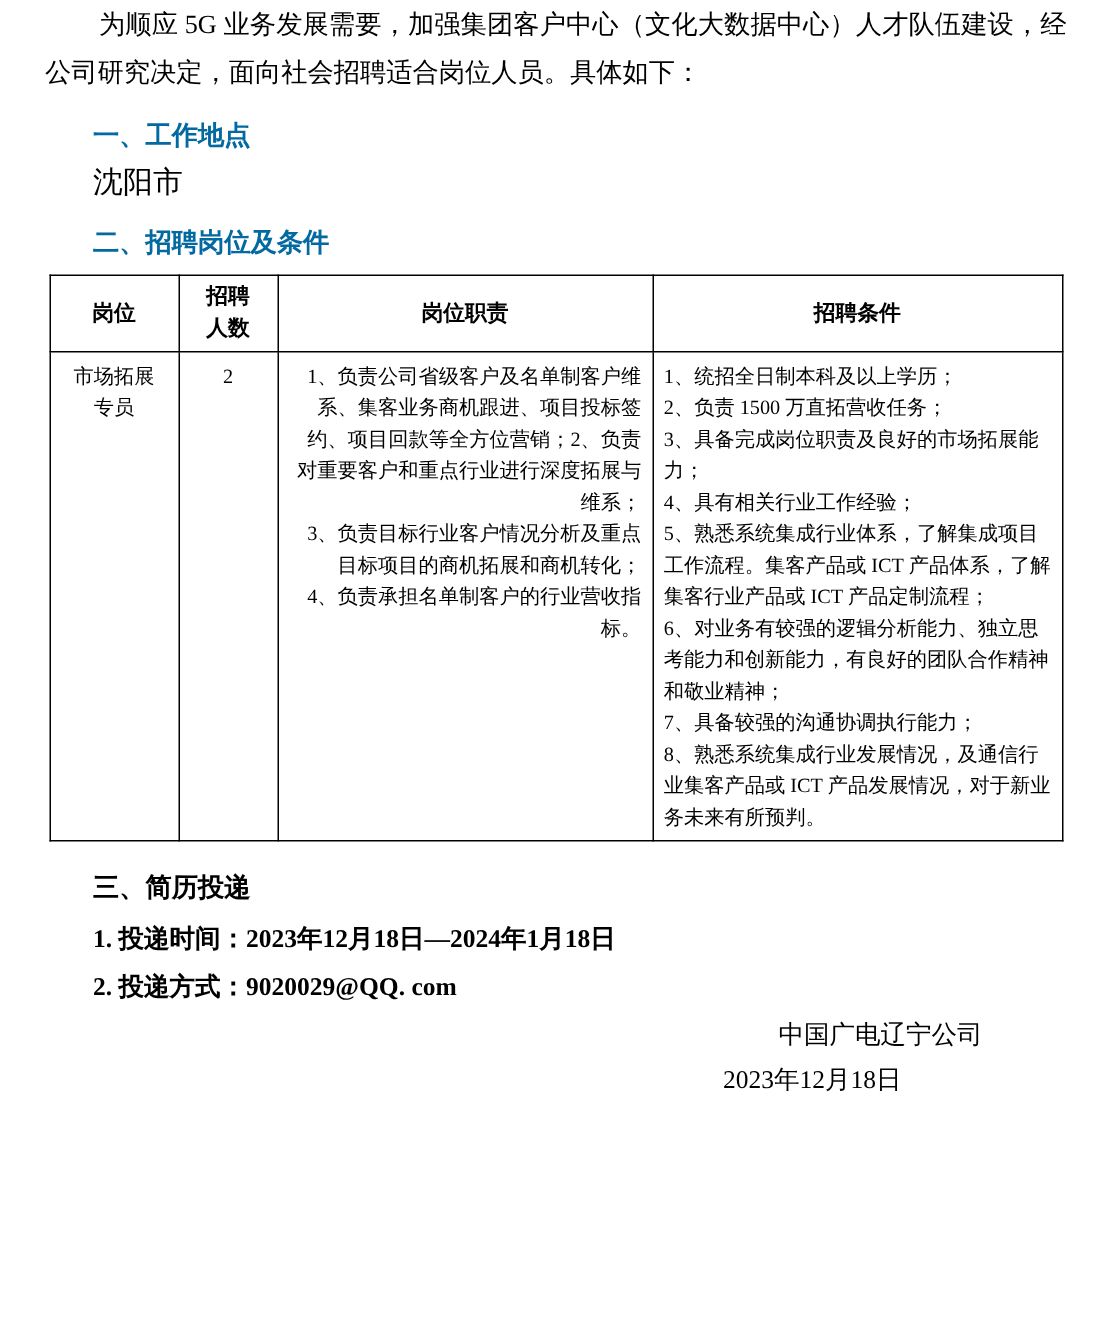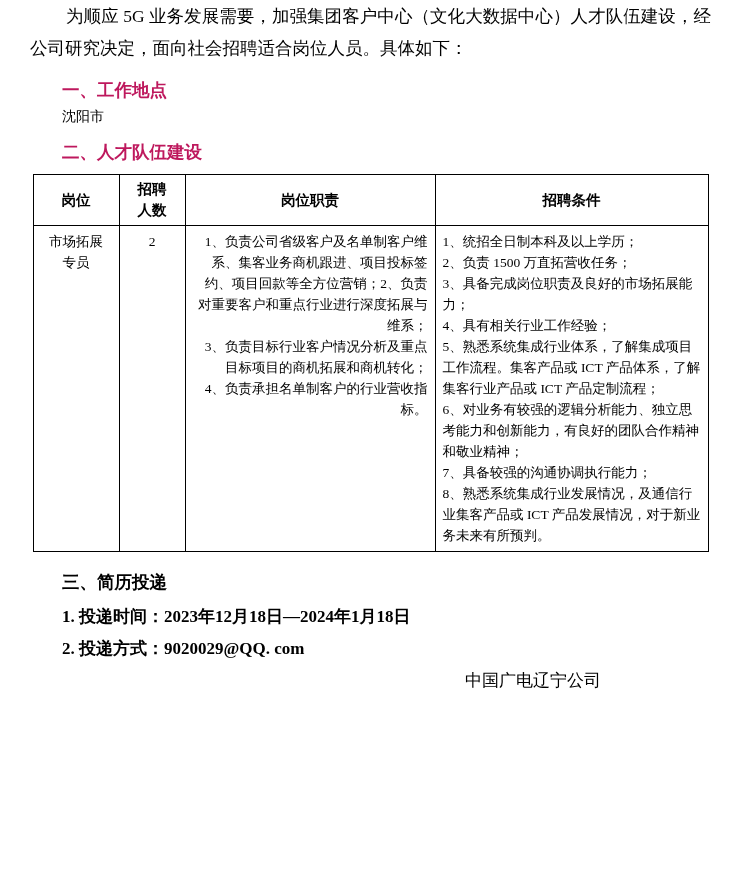--- a/index.html
+++ b/index.html
@@ -34,24 +34,24 @@
     line-height: 32px;
     text-align: justify;
     text-justify: inter-ideograph;
     margin: 0 10px 0 10px;
     text-indent: 36px;
   }
   .section-heading {
     font-size: 17.5px;
     font-weight: bold;
     margin: 14px 0 6px 42px;
-    color: #be185d;
+    color: #0369a1;
   }
   .plain-line {
-    font-size: 14px;
+    font-size: 20px;
     margin: 4px 0 4px 42px;
   }
   table.jobs {
     border-collapse: collapse;
     width: 676px;
     margin: 10px auto 0 auto;
     table-layout: fixed;
   }
   table.jobs th, table.jobs td {
     border: 1px solid #000000;
@@ -93,38 +93,38 @@
   .apply-line {
     font-size: 17px;
     line-height: 30px;
     margin: 0 0 2px 42px;
     font-weight: bold;
   }
   .sign {
     text-align: right;
     font-size: 17px;
     line-height: 30px;
-    margin-right: 120px;
+    margin-right: 66px;
   }
   .sign.date {
     margin-right: 120px;
   }
 </style>
 </head>
 <body>
 
 <div class="page">
 
 
   <div class="intro">为顺应 5G 业务发展需要，加强集团客户中心（文化大数据中心）人才队伍建设，经公司研究决定，面向社会招聘适合岗位人员。具体如下：</div>
 
   <div class="section-heading">一、工作地点</div>
   <div class="plain-line">沈阳市</div>
 
-  <div class="section-heading">二、人才队伍建设</div>
+  <div class="section-heading">二、招聘岗位及条件</div>
 
   <table class="jobs">
     <colgroup>
       <col class="col-post">
       <col class="col-num">
       <col class="col-duty">
       <col class="col-req">
     </colgroup>
     <thead>
       <tr>
@@ -157,14 +157,15 @@
 8、熟悉系统集成行业发展情况，及通信行业集客产品或 ICT 产品发展情况，对于新业务未来有所预判。</td>
       </tr>
     </tbody>
   </table>
 
   <div class="apply-heading">三、简历投递</div>
   <div class="apply-line">1. 投递时间：2023年12月18日—2024年1月18日</div>
   <div class="apply-line">2. 投递方式：9020029@QQ. com</div>
 
   <div class="sign">中国广电辽宁公司</div>
+  <div class="sign date">2023年12月18日</div>
 
 </div>
 
 </body></html>

